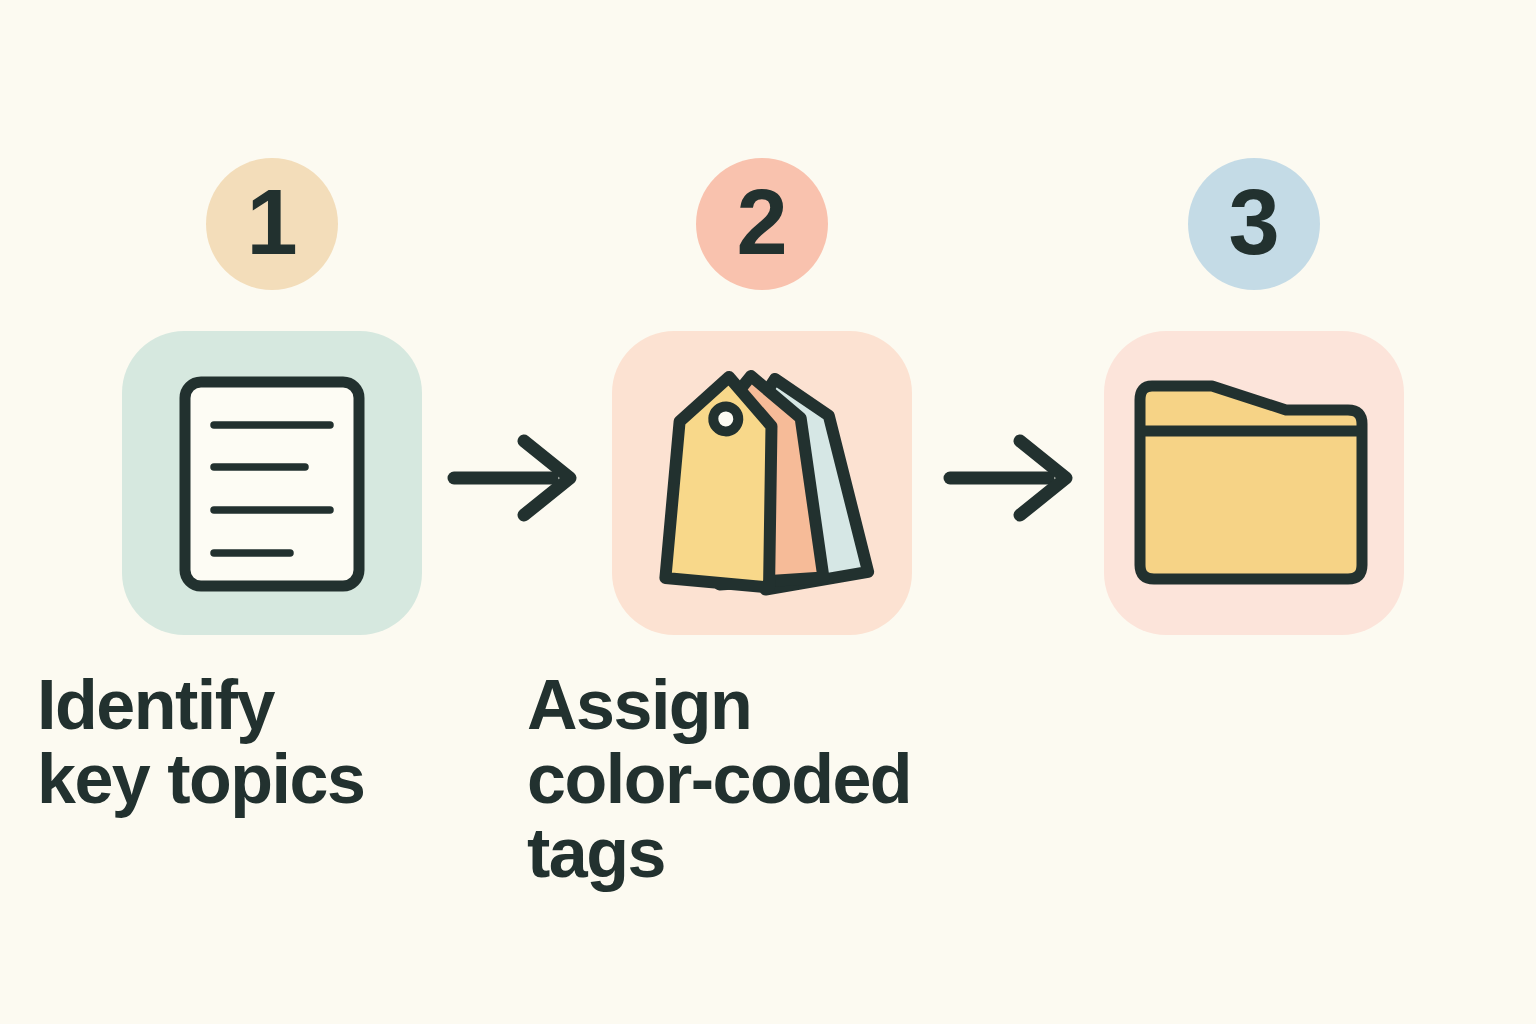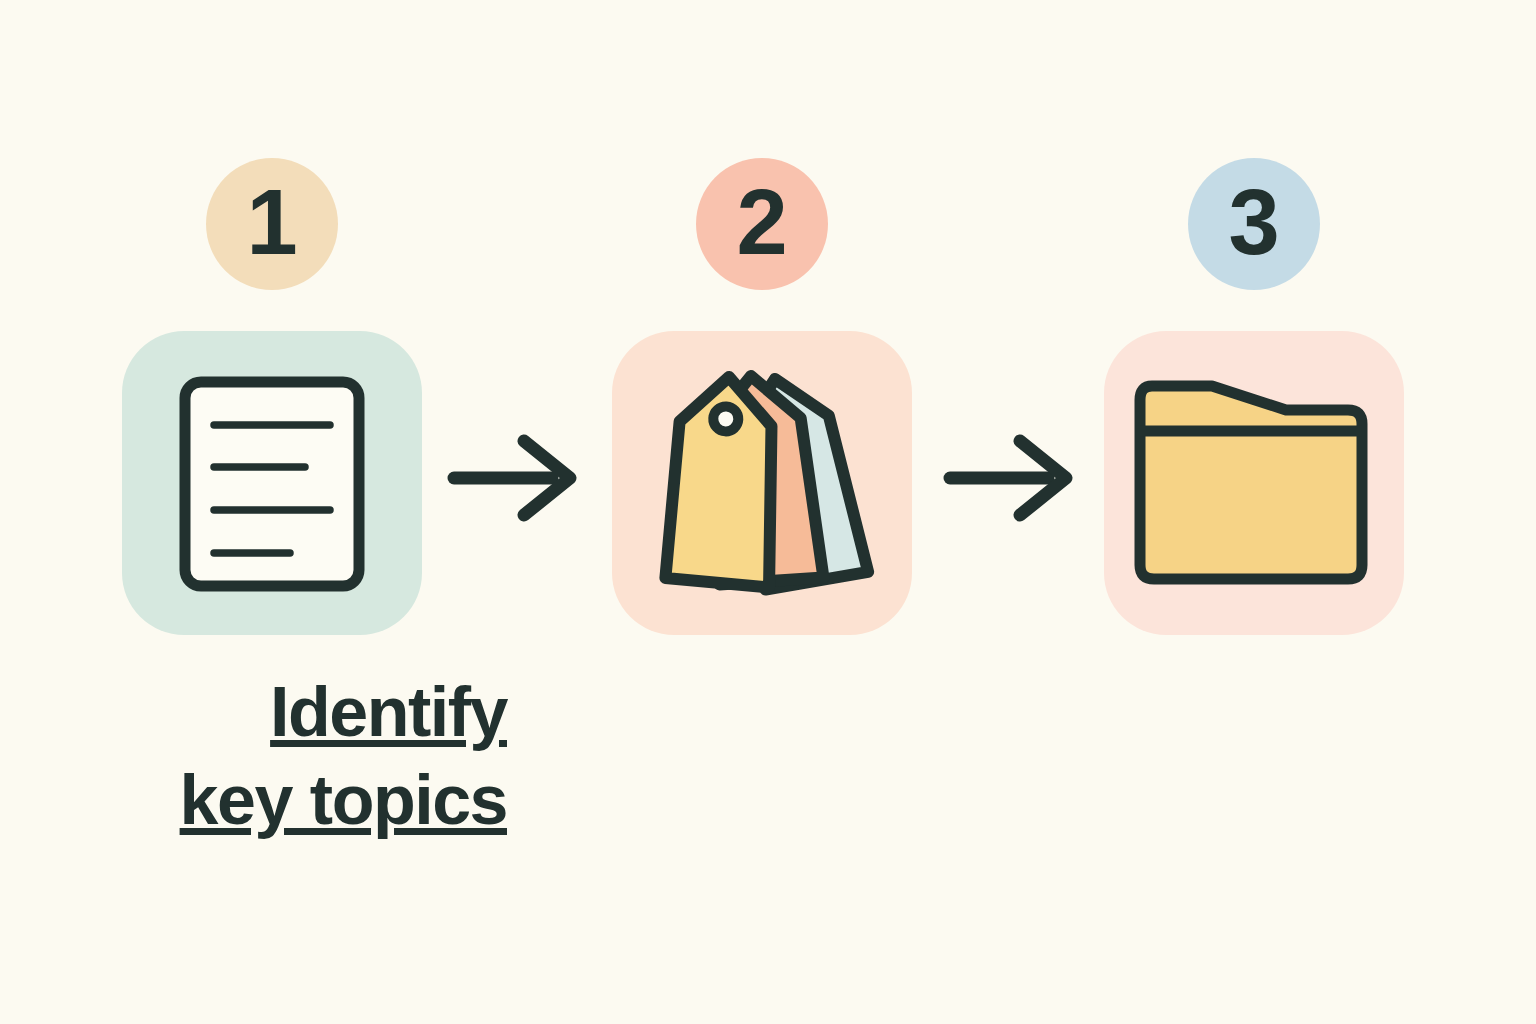--- a/index.html
+++ b/index.html
@@ -37,26 +37,25 @@
     position:absolute;top:331px;left:85px;
     width:300px;height:304px;border-radius:62px;
   }
   .s1 .tile{background:var(--box-step1,#d6e8df);}
   .s2 .tile{background:var(--box-step2,#fce2d2);}
   .s3 .tile{background:var(--box-step3,#fce4da);}
   .tile svg{position:absolute;overflow:visible;}
 
   .caption{
     position:absolute;top:668px;left:0;width:100%;
-    text-align:right;
-    font-size:70px;font-weight:700;line-height:88px;
+    text-align:left;
+    font-size:70px;font-weight:700;line-height:74px;
     letter-spacing:-1.5px;
     color:var(--ink,#22312f);
     white-space:pre-line;
-    text-decoration:underline;
   }
 
   .arrow{
     position:absolute;top:432px;width:132px;height:92px;overflow:visible;
   }
   .arrow.a1{left:448px;}
   .arrow.a2{left:944px;}
 
   
   .ink-stroke{stroke:var(--ink,#22312f);fill:none;}
@@ -112,20 +111,23 @@
         <g transform="translate(32,1) rotate(-6,55,8)">
           <path class="tag-mid" stroke-width="12" stroke-linejoin="round" d="M55,8 L8,55 L2,212 L106,216 L100,55 Z"></path>
         </g>
 
         <g transform="translate(10,2) rotate(3,55,8)">
           <path class="tag-front" stroke-width="12" stroke-linejoin="round" d="M55,8 L8,55 L2,212 L106,216 L100,55 Z"></path>
           <circle class="tag-hole" cx="54" cy="50" r="12.5" stroke-width="10"></circle>
         </g>
       </svg>
     </div>
+    <div class="caption">Assign
+color-coded
+tags</div>
   </section>
 
   <svg class="arrow a2" viewBox="0 0 132 92">
     <g class="ink-stroke" stroke-width="13" stroke-linecap="round" stroke-linejoin="round">
       <line x1="6" y1="46" x2="104" y2="46"></line>
       <polyline points="76,9 122,46 76,83" fill="none"></polyline>
     </g>
   </svg>
 
   <section class="step s3">

